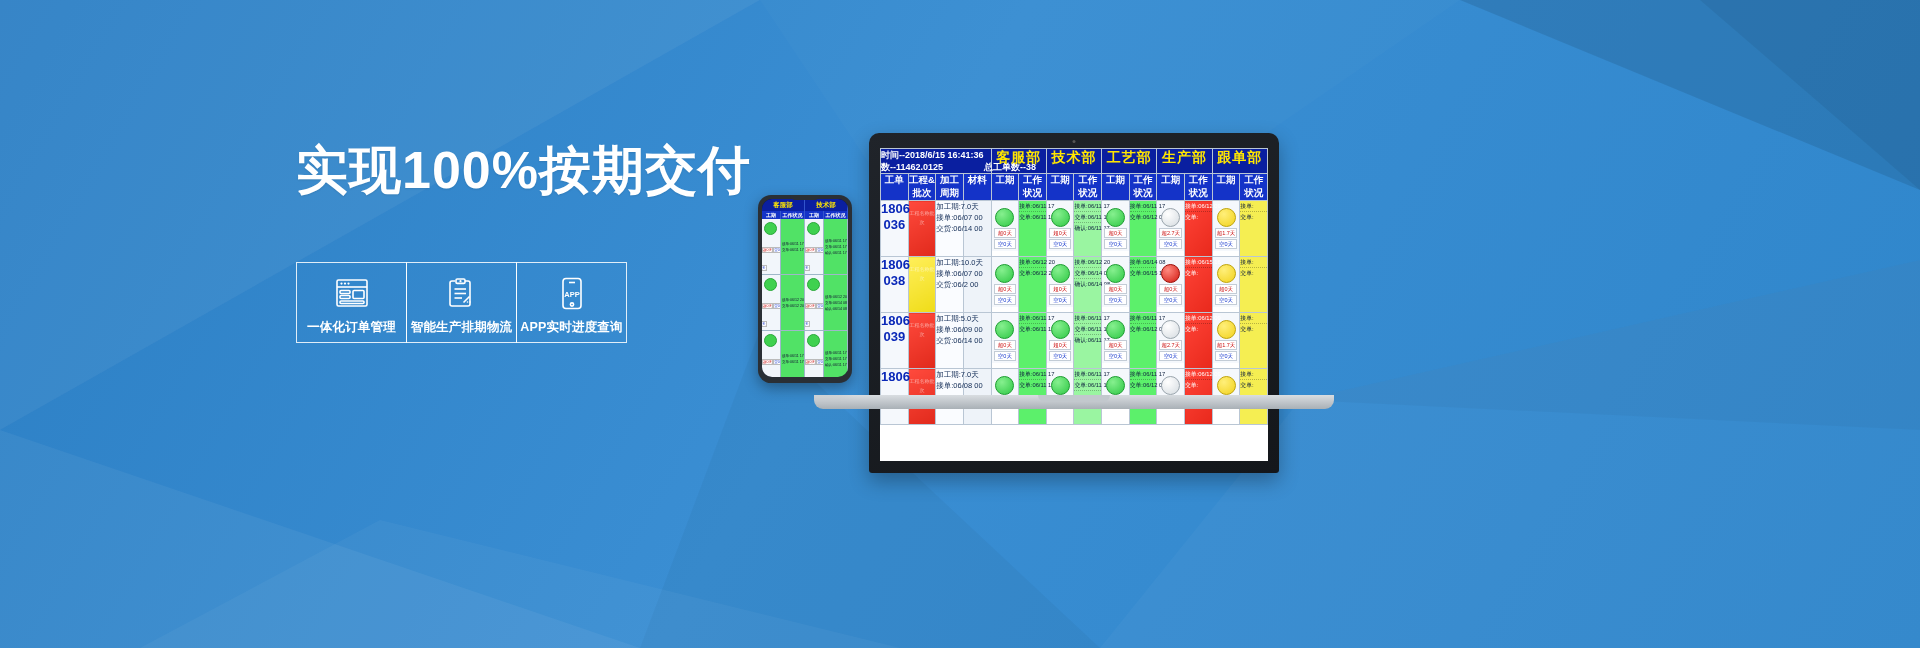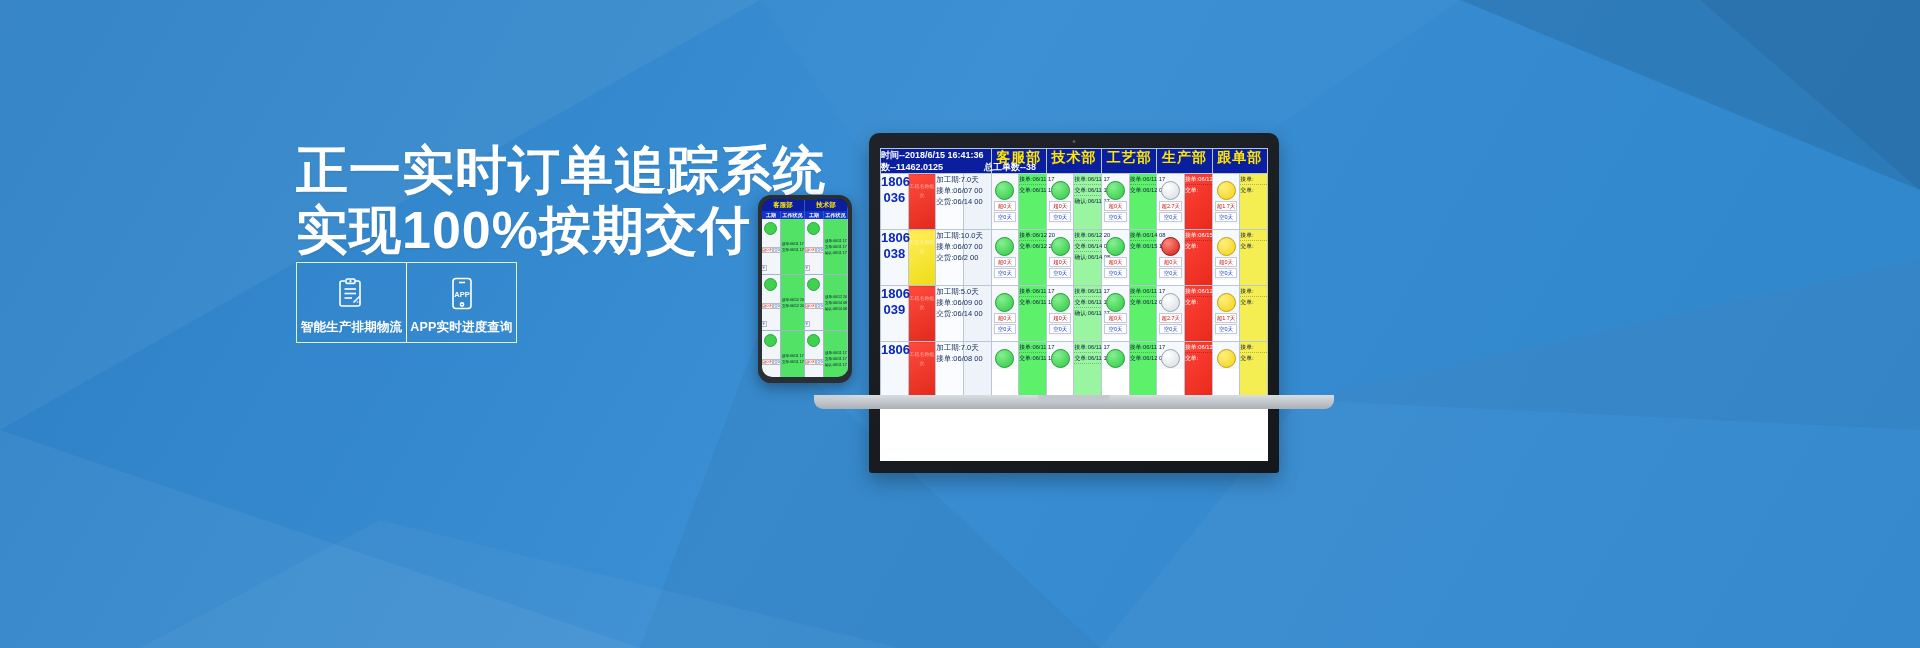--- a/index.html
+++ b/index.html
@@ -123,27 +123,42 @@
     <polygon points="640,648 1100,648 760,330" fill="#000000" opacity="0.035"></polygon>
     <polygon points="1100,648 1920,648 1920,260 1300,400" fill="#ffffff" opacity="0.03"></polygon>
     <polygon points="1920,260 1300,400 1920,430" fill="#000000" opacity="0.03"></polygon>
     <polygon points="0,0 0,430 760,0" fill="#ffffff" opacity="0.02"></polygon>
     <polygon points="380,520 900,648 140,648" fill="#ffffff" opacity="0.04"></polygon>
   </svg>
 </div>
 
 <div id="copy">
   <div id="headline">
-    <span class="l1">正一实时订单追踪系统</span>
     <span class="l2">实现100%按期交付</span>
   </div>
 </div>
 
 <div id="features">
 
+  <div class="feat">
+    <span class="ico">
+      <svg width="34" height="30" viewBox="0 0 34 30" fill="none" stroke="#ffffff" stroke-width="1.6">
+        <rect x="2" y="2" width="30" height="26" rx="1.5"></rect>
+        <line x1="2" y1="9" x2="32" y2="9"></line>
+        <circle cx="6.5" cy="5.6" r="1.1" fill="#fff" stroke="none"></circle>
+        <circle cx="10" cy="5.6" r="1.1" fill="#fff" stroke="none"></circle>
+        <circle cx="13.5" cy="5.6" r="1.1" fill="#fff" stroke="none"></circle>
+        <rect x="5" y="12.5" width="10" height="3" rx="1"></rect>
+        <rect x="5" y="17.5" width="10" height="3" rx="1"></rect>
+        <rect x="18" y="12.5" width="11" height="8" rx="1"></rect>
+        <rect x="5" y="23" width="24" height="2.5" rx="1"></rect>
+      </svg>
+    </span>
+    <span class="cap">一体化订单管理</span>
+  </div>
 
   <div class="feat">
     <span class="ico">
       <svg width="30" height="32" viewBox="0 0 30 32" fill="none" stroke="#ffffff" stroke-width="1.6">
         <path d="M8 4h-3a2 2 0 0 0-2 2v21a2 2 0 0 0 2 2h16a2 2 0 0 0 2-2V6a2 2 0 0 0-2-2h-3"></path>
         <rect x="9" y="2" width="9" height="4.4" rx="1.2"></rect>
         <circle cx="13.5" cy="4.2" r="1.1" fill="#fff" stroke="none"></circle>
         <line x1="7.5" y1="12" x2="19" y2="12"></line>
         <line x1="7.5" y1="16.5" x2="19" y2="16.5"></line>
         <line x1="7.5" y1="21" x2="15" y2="21"></line>
@@ -259,20 +274,36 @@
                 <span>数--11462.0125</span>
                 <span>总工单数--38</span>
               </div>
             </td>
             <td class="dept" colspan="2">客服部</td>
             <td class="dept" colspan="2">技术部</td>
             <td class="dept" colspan="2">工艺部</td>
             <td class="dept" colspan="2">生产部</td>
             <td class="dept" colspan="2">跟单部</td>
           </tr>
+          <tr id="subheader-row">
+              <td class="sub" style="width: 7.8%;">工单</td>
+              <td class="sub" style="width: 11.5%;">工程&amp;批次</td>
+              <td class="sub" style="width: 13%;">加工周期</td>
+              <td class="sub" style="width: 7.2%;">材料</td>
+              <td class="sub" style="width: 4.6%;">工期</td>
+              <td class="sub" style="width: 7.6%;">工作状况</td>
+              <td class="sub" style="width: 4.6%;">工期</td>
+              <td class="sub" style="width: 7.6%;">工作状况</td>
+              <td class="sub" style="width: 4.6%;">工期</td>
+              <td class="sub" style="width: 7.6%;">工作状况</td>
+              <td class="sub" style="width: 4.6%;">工期</td>
+              <td class="sub" style="width: 7.6%;">工作状况</td>
+              <td class="sub" style="width: 4.6%;">工期</td>
+              <td class="sub" style="width: 7.6%;">工作状况</td>
+            </tr>
         </thead>
         <tbody id="dash-body">
             <tr style="height: 56px;">
               <td class="cell-wo">
                 <div>1806</div>
                 <div>036</div>
               </td>
               <td style="background: linear-gradient(150deg, rgb(255, 74, 61), rgb(225, 42, 28));">
                 <div class="cell-prog">工程名称批次</div>
               </td>

